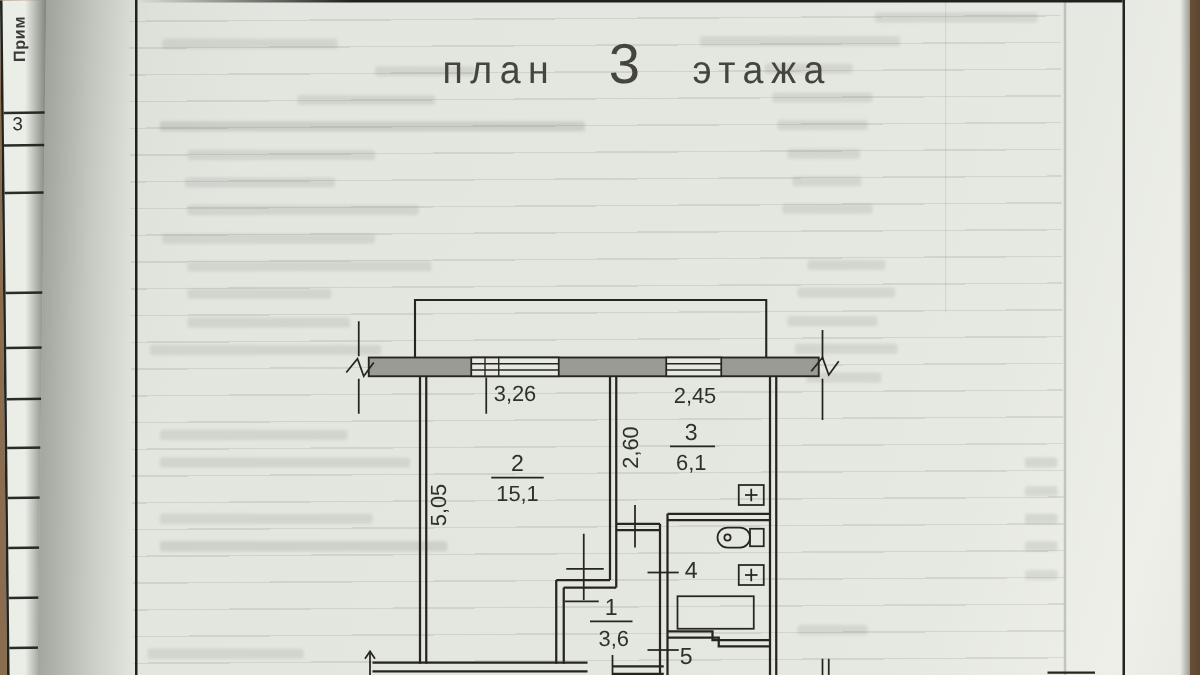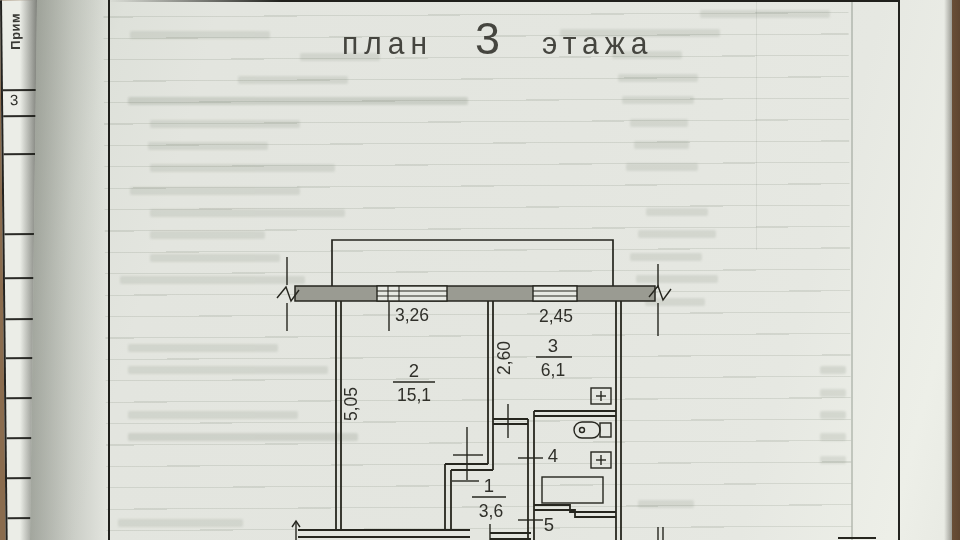--- a/index.html
+++ b/index.html
@@ -127,21 +127,21 @@
         <div class="blob" style="left: 638px; top: 500px; width: 56px; opacity: 0.13;"></div>
         <div class="blob" style="left: 118px; top: 519px; width: 125px; opacity: 0.13;"></div>
       </div>
     <div class="fold"></div>
     <div class="ghostv"></div>
     <div class="frame-top"></div>
     <div class="frame-left"></div>
     <div class="frame-right"></div>
     <div class="right-edge"></div>
 
-    <h1 class="title" style="margin:0;font-weight:400;">
+    <h1 class="title" style="margin:12px;font-weight:400;">
       <span class="w">план</span>
       <span class="n">3</span>
       <span class="w">этажа</span>
     </h1>
 
     <svg class="plan" viewBox="0 0 960 540">
 
       <path d="M332,287 V240 H613 V287" fill="none" stroke-width="1.7"></path>
 
       <rect x="295" y="286" width="360" height="15" class="wallfill"></rect>

